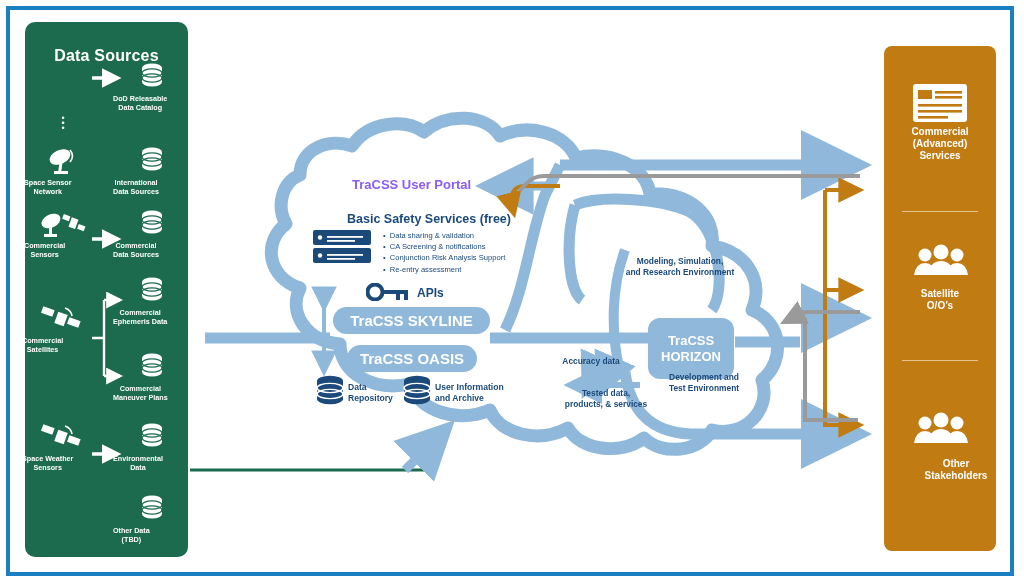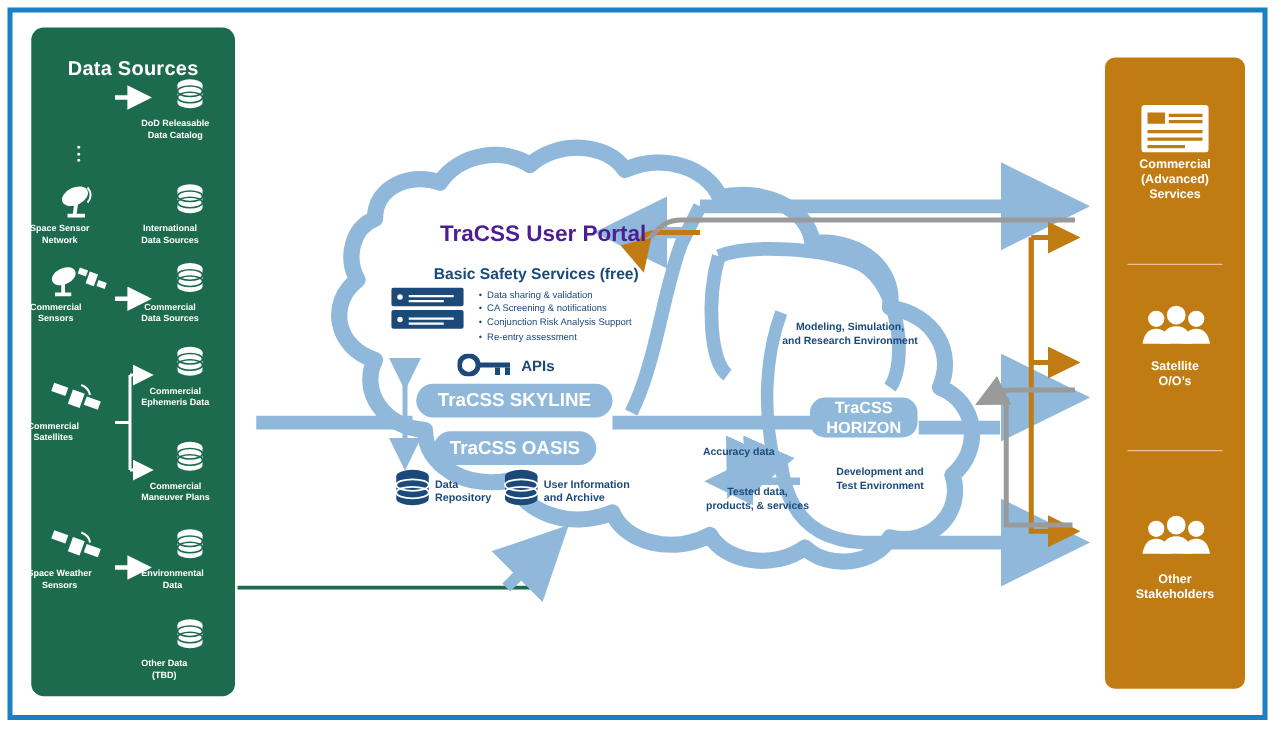--- a/index.html
+++ b/index.html
@@ -102,22 +102,22 @@
   }
 
   
   .lbl {
     position: absolute;
   }
   .portal-title {
     position: absolute;
     left: 352px;
     top: 177px;
-    color: #4c1d95;
-    font-size: 18px;
+    color: #8b5cf6;
+    font-size: 13px;
     font-weight: bold;
   }
   .bss-title {
     position: absolute;
     left: 331px;
     top: 212px;
     color: #1b4a7a;
     font-size: 12.5px;
     font-weight: bold;
     margin-left: 16px;
@@ -152,21 +152,21 @@
     color: #ffffff;
     font-weight: bold;
     font-size: 15px;
     display: flex;
     align-items: center;
     justify-content: center;
   }
   .pill-skyline { left: 333px; top: 307px; width: 157px; height: 27px; }
   .pill-oasis   { left: 347px; top: 345px; width: 130px; height: 27px; }
   .pill-horizon {
-    left: 648px; top: 318px; width: 86px; height: 32px;
+    left: 648px; top: 318px; width: 86px; height: 61px;
     border-radius: 12px; font-size: 13px; line-height: 16px; text-align: right;
     flex-direction: column;
   }
 
   .small-label {
     position: absolute;
     color: #1b4a7a;
     font-size: 8.4px;
     font-weight: bold;
     line-height: 11px;
@@ -547,17 +547,17 @@
   <div style="position:absolute; left:912px; top:412px;">
     <svg width="58" height="32" viewBox="0 0 58 32">
       <circle cx="13" cy="11" r="6.5" fill="#ffffff"></circle>
       <circle cx="29" cy="8" r="7.5" fill="#ffffff"></circle>
       <circle cx="45" cy="11" r="6.5" fill="#ffffff"></circle>
       <path d="M2 31 q2 -12 11 -12 q9 0 11 12 z" fill="#ffffff"></path>
       <path d="M34 31 q2 -12 11 -12 q9 0 11 12 z" fill="#ffffff"></path>
       <path d="M16 31 q2 -14 13 -14 q11 0 13 14 z" fill="#ffffff"></path>
     </svg>
   </div>
-  <div class="rp-item" style="left:884px; top:458px;">
+  <div class="rp-item" style="left:884px; top:458px;padding-left:16px;">
     Other<br>Stakeholders
   </div>
 
 </div>
 
 </body></html>

